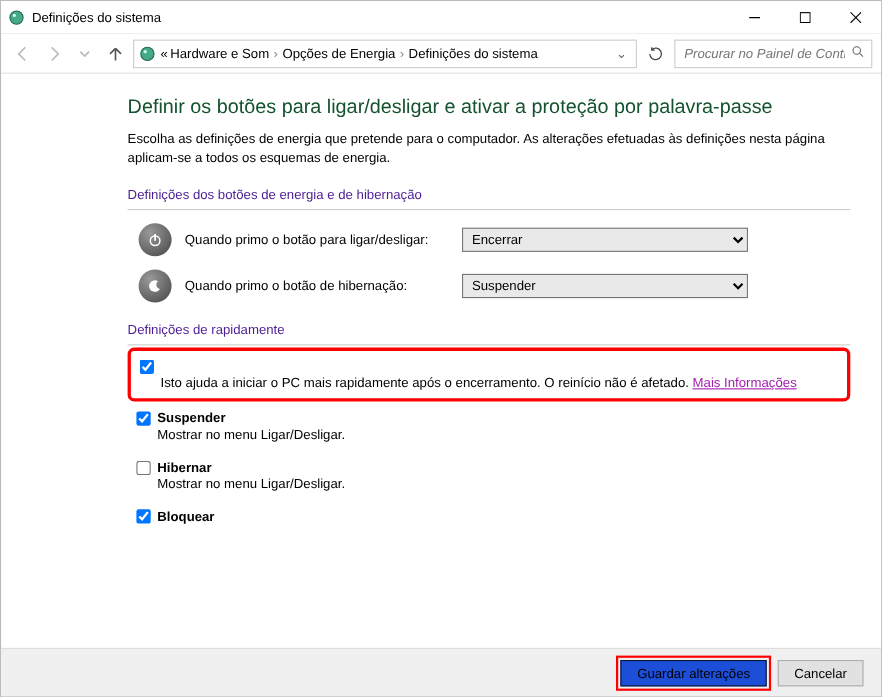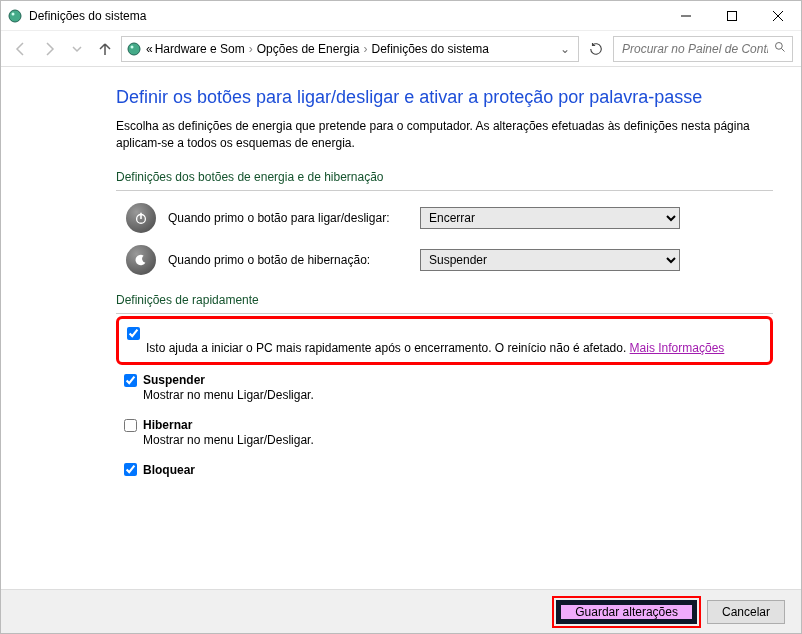--- a/index.html
+++ b/index.html
@@ -93,31 +93,31 @@
   .content {
     position: absolute;
     top: 68px; left: 0; right: 0;
     bottom: 44px;
     overflow: auto;
     padding: 18px 28px 10px 115px;
   }
   h1.page-title {
     font-size: 18px;
     font-weight: 400;
-    color: #1d4ed8;
+    color: #14532d;
     margin: 0 0 10px 0;
   }
   .intro {
     font-size: 12px;
     margin-bottom: 18px;
     line-height: 1.4;
   }
   .section-head {
     font-size: 12px;
-    color: #14532d;
+    color: #4c1d95;
     margin: 18px 0 6px 0;
     border-bottom: 1px solid #ccc;
     padding-bottom: 6px;
   }
   .btn-row {
     display: flex;
     align-items: center;
     gap: 12px;
     margin: 12px 0;
     padding-left: 10px;
@@ -170,22 +170,22 @@
     height: 24px;
     padding: 0 14px;
     font-family: inherit;
     font-size: 12px;
     background: #e1e1e1;
     border: 1px solid #adadad;
   }
   .footer button.primary {
     outline: 2px solid #ff0000;
     outline-offset: 2px;
-    border: 5px solid #0f172a;
-    background: #f0abfc;
+    border: 1px solid #0f172a;
+    background: #1d4ed8;
     margin-left: 48px;
   }
 </style>
 </head>
 <body>
 
 <div class="titlebar">
   <div class="app-icon">
     <svg viewBox="0 0 16 16">
         <circle cx="8" cy="8" r="6" fill="#4a8" stroke="#265" stroke-width="1"></circle>

